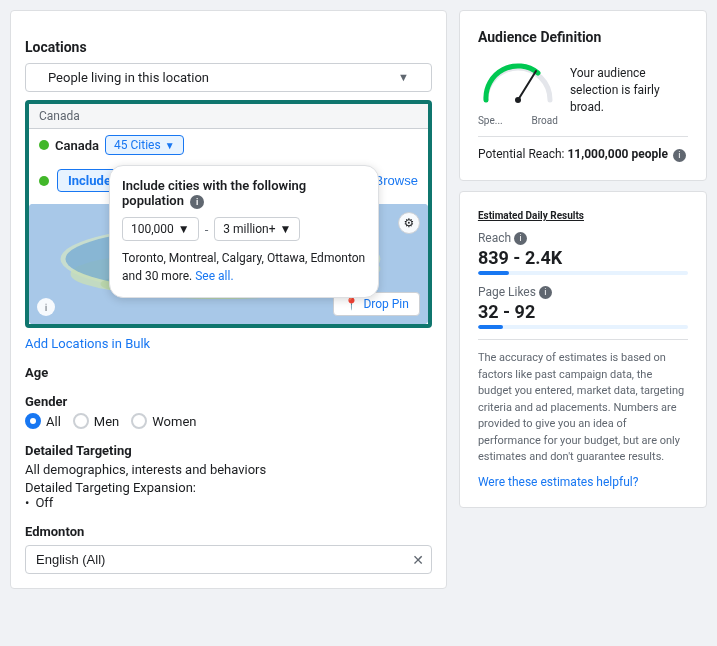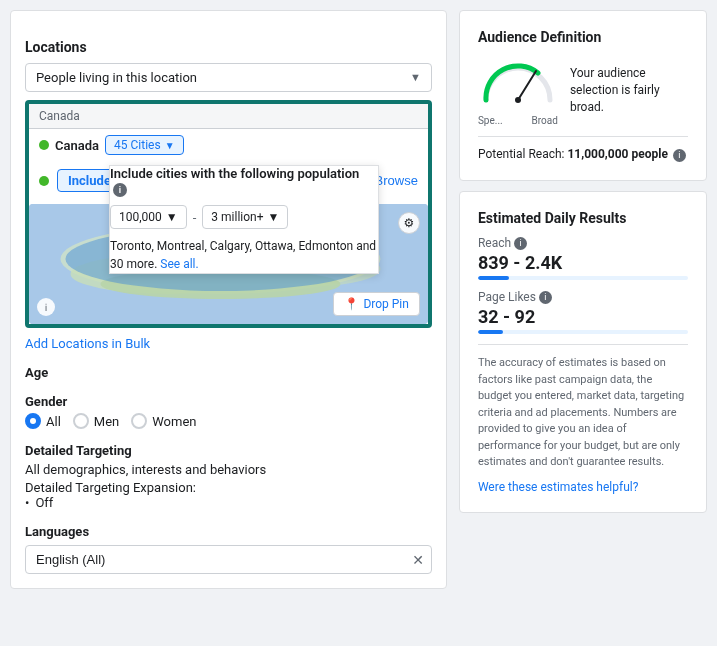--- a/index.html
+++ b/index.html
@@ -34,21 +34,21 @@
     .section-title {
       font-weight: 700;
       font-size: 14px;
       margin-bottom: 8px;
       color: #1c1e21;
     }
     .dropdown-select {
       width: 100%;
       border: 1px solid #ccd0d5;
       border-radius: 4px;
-      padding: 6px 10px;
+      padding: 6px 22px;
       font-size: 13px;
       background: #fff;
       color: #1c1e21;
       display: flex;
       align-items: center;
       justify-content: space-between;
       cursor: pointer;
     }
     .dropdown-select .arrow { color: #606770; font-size: 11px; }
     .canada-box {
@@ -91,21 +91,22 @@
       gap: 4px;
       cursor: pointer;
     }
     .cities-badge .arrow { font-size: 10px; }
     .tooltip-box {
       position: absolute;
       top: 36px;
       left: 80px;
       background: #fff;
       border: 1px solid #dddfe2;
-      border-radius: 0;
+      border-radius: 14px;
+      padding: 12px;
       width: 270px;
       z-index: 10;
       box-shadow: 0 2px 8px rgba(0,0,0,0.15);
     }
     .tooltip-title {
       font-size: 13px;
       font-weight: 600;
       margin-bottom: 8px;
       color: #1c1e21;
     }
@@ -340,22 +341,23 @@
       background: #606770;
       border-radius: 50%;
       color: #fff;
       font-size: 9px;
       text-align: center;
       line-height: 13px;
       margin-left: 2px;
     }
     .results-title {
       font-weight: 700;
-      font-size: 14px;
+      font-size: 10px;
       margin-bottom: 10px;
+      text-decoration: underline;
     }
     .metric-row {
       margin-bottom: 10px;
     }
     .metric-label {
       font-size: 12px;
       color: #606770;
       margin-bottom: 2px;
       display: flex;
       align-items: center;
@@ -517,21 +519,21 @@
     <div class="field-section">
       <div class="field-label">Detailed Targeting</div>
       <div class="detailed-sub">All demographics, interests and behaviors</div>
       <div class="detailed-sub">Detailed Targeting Expansion:</div>
       <div class="bullet-item">
         <span>Off</span>
       </div>
     </div>
 
     <div class="field-section">
-      <div class="field-label">Languages</div>
+      <div class="field-label">Edmonton</div>
       <div class="lang-input-wrap">
         <input type="text" readonly="" value="English (All)" style="">
         <span class="lang-clear">✕</span>
       </div>
     </div>
   </div>
 
   <div class="right-panel">
 
     <div class="aud-card">

